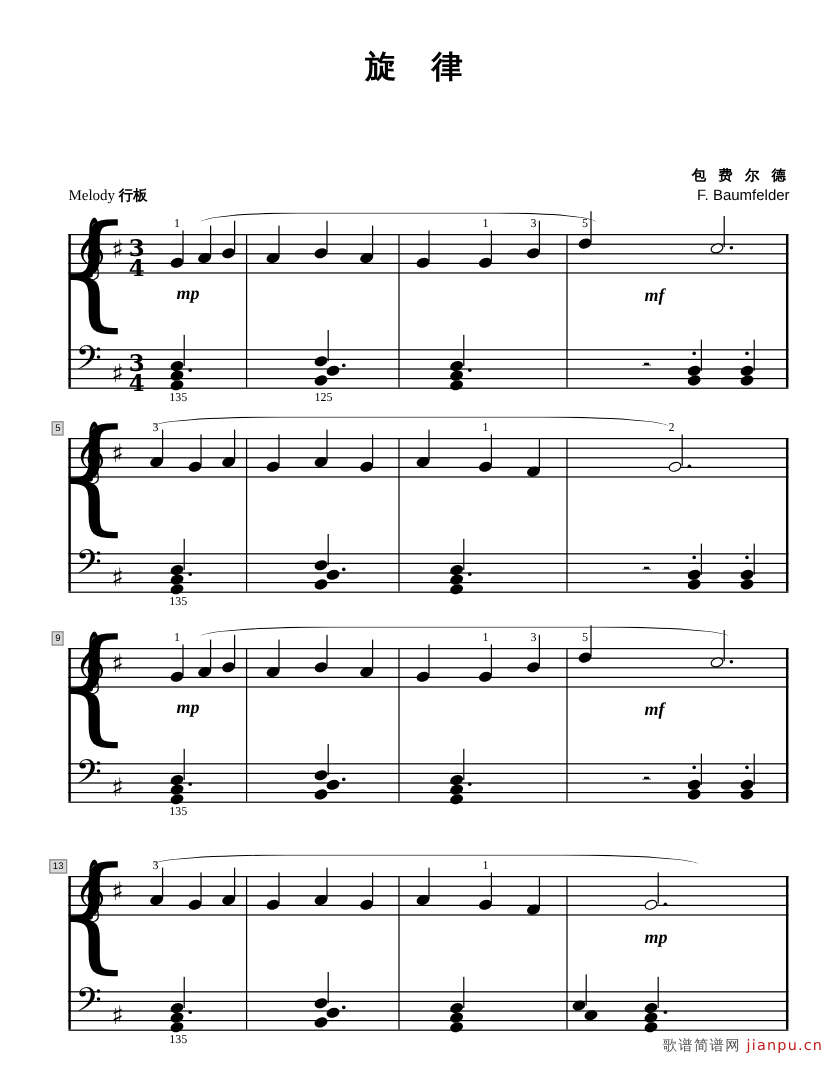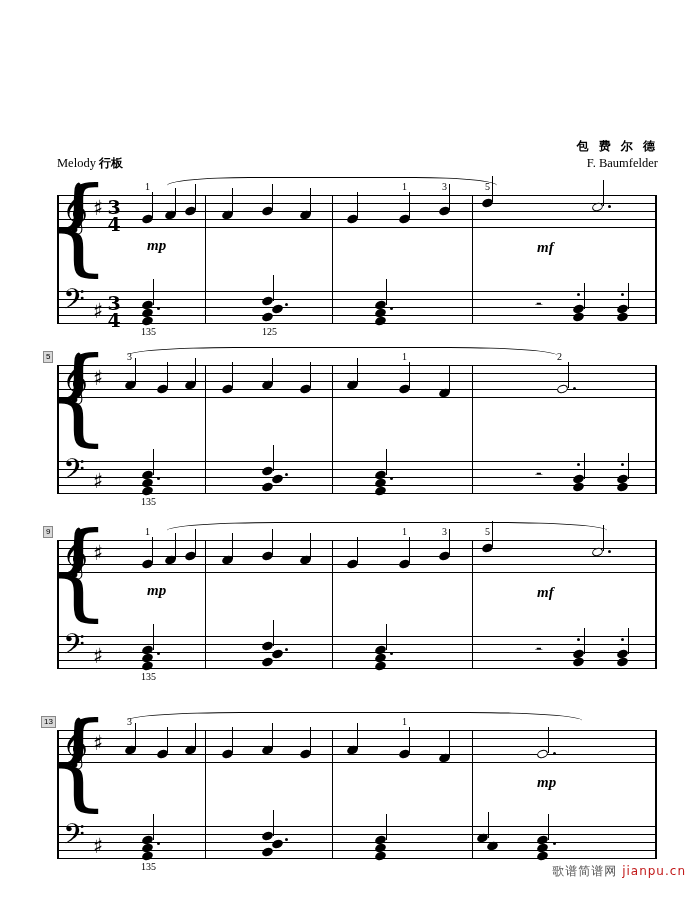--- a/index.html
+++ b/index.html
@@ -9,21 +9,21 @@
 
   
   .title-cn{position:absolute;top:38px;left:0;width:700px;text-align:center;
             font-family:"DejaVu Sans",sans-serif;font-weight:bold;font-size:26px;
             letter-spacing:10px;}
   .title-en{position:absolute;top:80px;left:0;width:700px;text-align:center;
             font-family:"Liberation Sans",sans-serif;font-style:italic;font-size:17px;
             letter-spacing:1px;color:#111;}
   .composer-cn{position:absolute;top:138px;right:42px;font-family:"DejaVu Sans",sans-serif;
             font-size:12px;letter-spacing:3px;font-weight:bold;}
-  .composer-en{position:absolute;top:156px;right:42px;font-family:Liberation Serif, serif;
+  .composer-en{position:absolute;top:156px;right:42px;font-family:Liberation Sans, sans-serif;
             font-size:12.5px;}
   .tempo{position:absolute;top:155px;left:57px;font-family:"Liberation Serif",serif;
          font-size:12.5px;}
   .tempo b{font-family:"DejaVu Sans",sans-serif;font-size:12px;font-weight:bold;}
 
   .watermark{position:absolute;bottom:18px;right:14px;font-family:"DejaVu Sans",sans-serif;
      font-size:12px;color:#555;letter-spacing:1px;}
   .watermark .red{color:#c21a1a;}
 
   
@@ -77,20 +77,21 @@
            border:1px solid #888;background:#d9d9d9;color:#000;
            padding:0 2px;line-height:10px;}
   
   .endnum{position:absolute;font-family:"Liberation Serif",serif;font-size:10px;}
 </style>
 </head>
 <body>
 
 <div class="sheet">
 
+  <div class="title-cn">旋 律</div>
 
   <div class="tempo">
     <span>Melody</span>
     <b>行板</b>
   </div>
 
   <div class="composer-cn">包 费 尔 德</div>
   <div class="composer-en">F. Baumfelder</div>
 
   <div class="system" style="top:195px;height:140px;">

